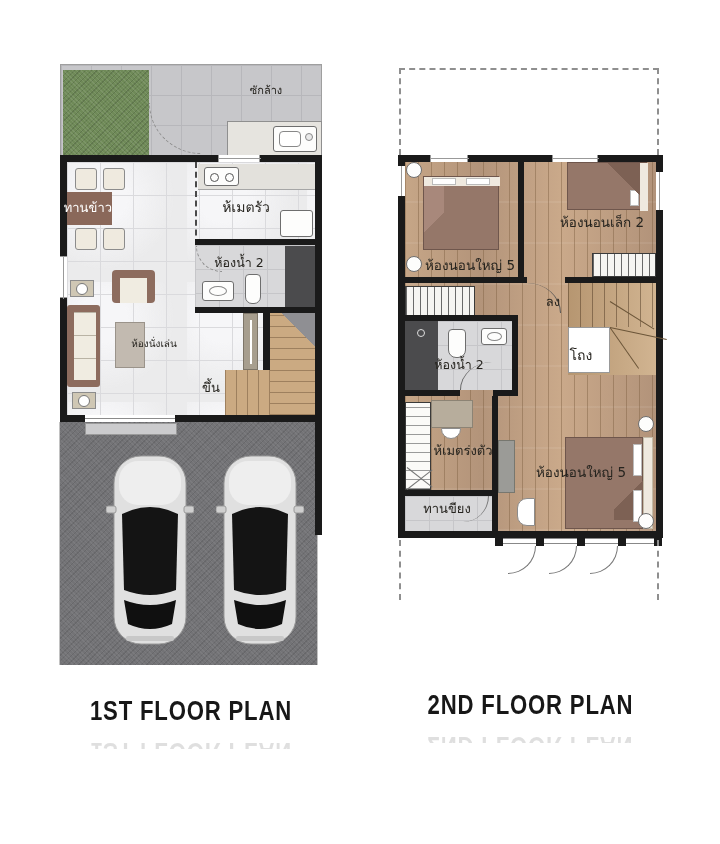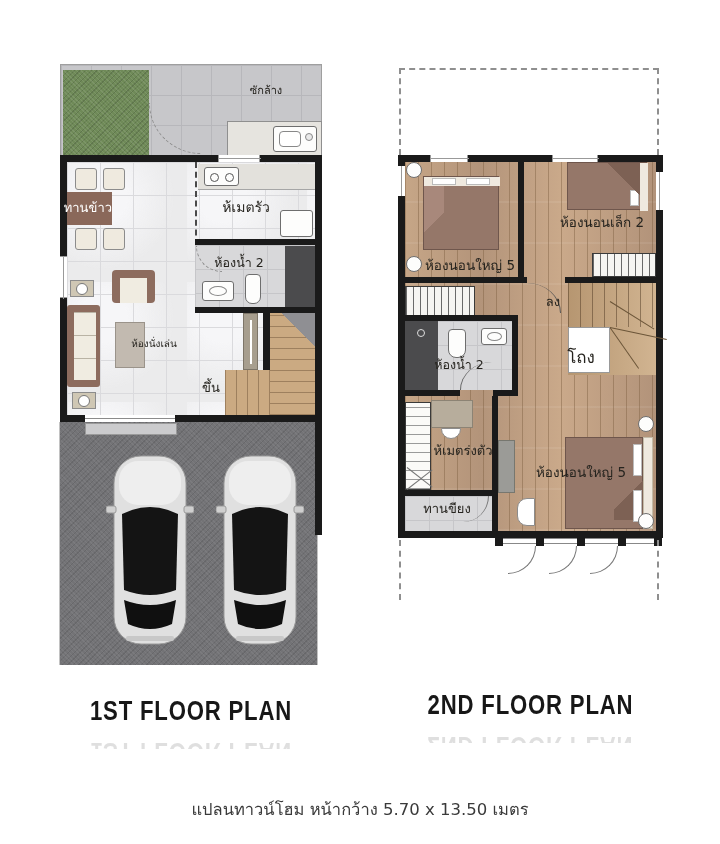--- a/index.html
+++ b/index.html
@@ -186,21 +186,21 @@
     <div class="abs hatch" style="left:187px;top:91px;width:64px;height:24px;"></div>
 
     <div class="abs stairwood" style="left:163px;top:121px;width:88px;height:92px;">
       <div class="abs" style="left:0;top:0;width:88px;height:44px;background-image:repeating-linear-gradient(90deg,rgba(80,58,36,.5) 0 1px,transparent 1px 12px);"></div>
       <div class="abs" style="left:42px;top:18px;width:52px;height:1px;background:#6b5538;transform:rotate(32deg);transform-origin:left;"></div>
       <div class="abs" style="left:42px;top:44px;width:58px;height:1px;background:#6b5538;transform:rotate(12deg);transform-origin:left;"></div>
       <div class="abs" style="left:42px;top:44px;width:50px;height:1px;background:#6b5538;transform:rotate(55deg);transform-origin:left;"></div>
       <div class="abs white" style="left:0px;top:44px;width:42px;height:46px;border:1px solid #999;"></div>
     </div>
     <div class="abs lbl" style="left:130px;top:133px;width:36px;font-size:13px;">ลง</div>
-    <div class="abs lbl" style="left:148px;top:186px;width:56px;font-size:17px;">โถง</div>
+    <div class="abs lbl" style="left:148px;top:186px;width:56px;font-size:14px;">โถง</div>
 
     <div class="abs tile-light" style="left:0px;top:159px;width:107px;height:69px;"></div>
     <div class="abs" style="left:0px;top:159px;width:33px;height:69px;background:var(--shower);">
       <div class="abs" style="left:12px;top:8px;width:8px;height:8px;border:1px solid #ddd;border-radius:50%;"></div>
     </div>
     <div class="abs wall" style="left:0;top:153px;width:113px;height:6px;"></div>
     <div class="abs wall" style="left:107px;top:153px;width:6px;height:81px;"></div>
     <div class="abs wall" style="left:0;top:228px;width:55px;height:6px;"></div>
     <div class="abs wall" style="left:88px;top:228px;width:25px;height:6px;"></div>
     <div class="abs fixture" style="left:43px;top:167px;width:18px;height:29px;border-radius:4px 4px 8px 8px;"></div>
@@ -263,15 +263,14 @@
 
   <div class="abs caption" style="left:60px;top:696px;width:262px;">1ST FLOOR PLAN</div>
   <div class="abs reflection" style="left:60px;top:736px;width:262px;">
     <div class="caption">1ST FLOOR PLAN</div>
   </div>
   <div class="abs caption" style="left:398px;top:690px;width:265px;">2ND FLOOR PLAN</div>
   <div class="abs reflection" style="left:398px;top:730px;width:265px;">
     <div class="caption">2ND FLOOR PLAN</div>
   </div>
 
-  <div class="abs footer-text" style="left:0;top:796px;width:720px;">แปลนทาวน์โฮม หน้ากว้าง 5.70 x 13.50 เมตร</div>
 
 </div>
 
 </body></html>

